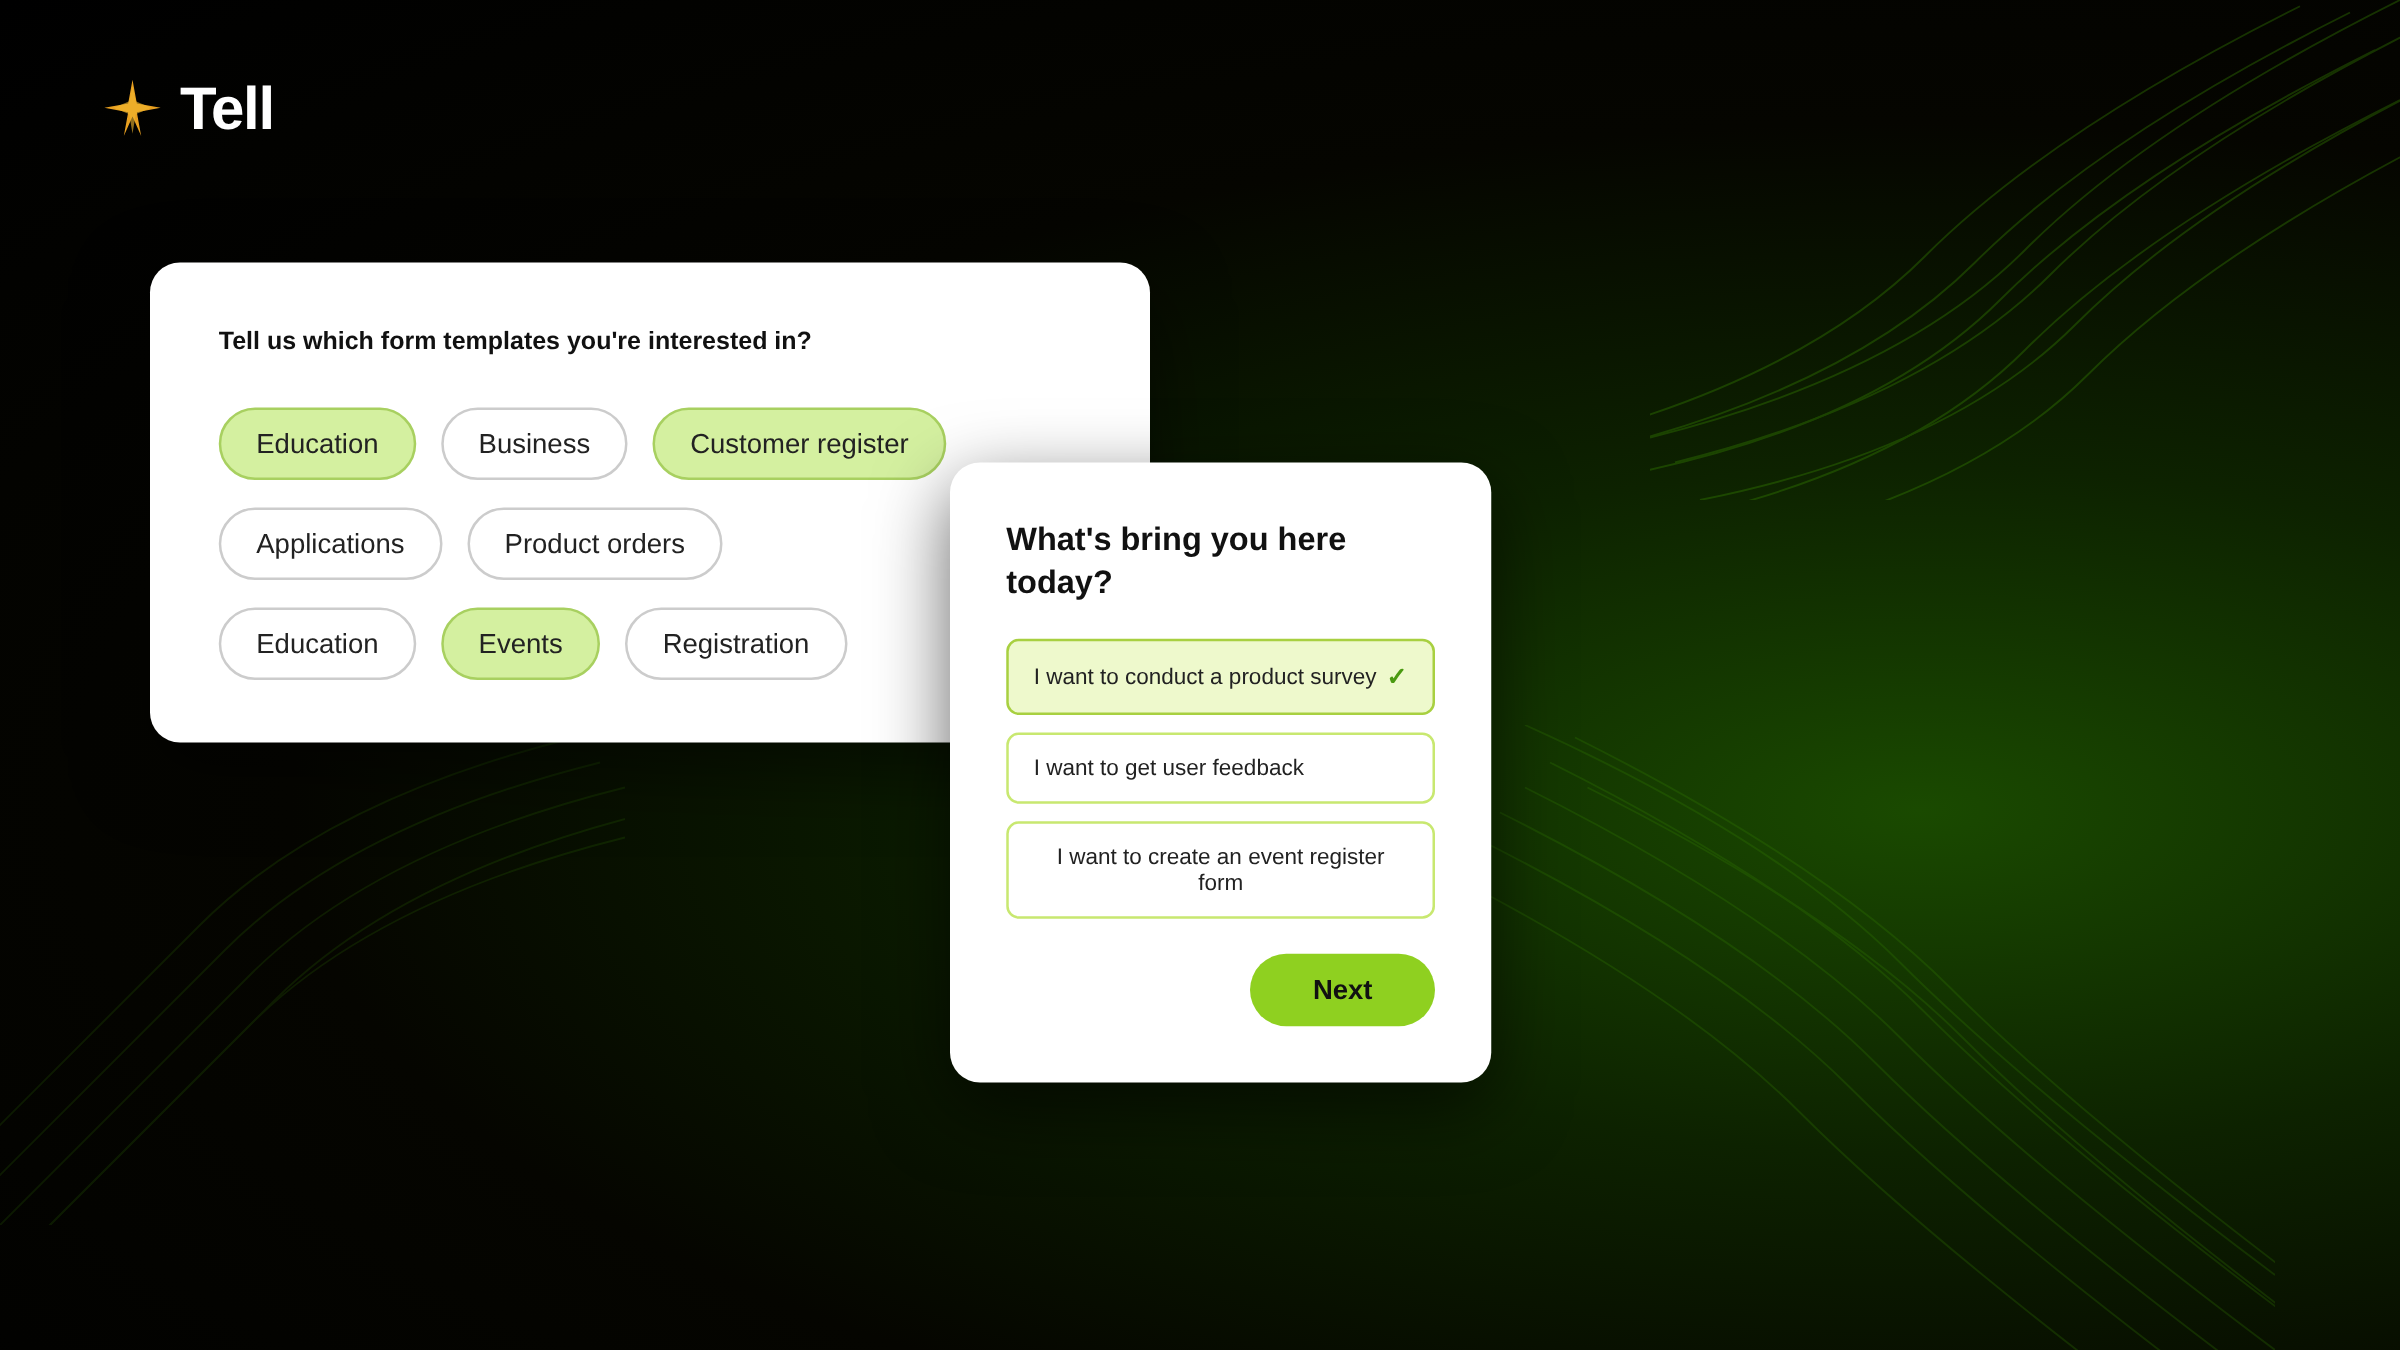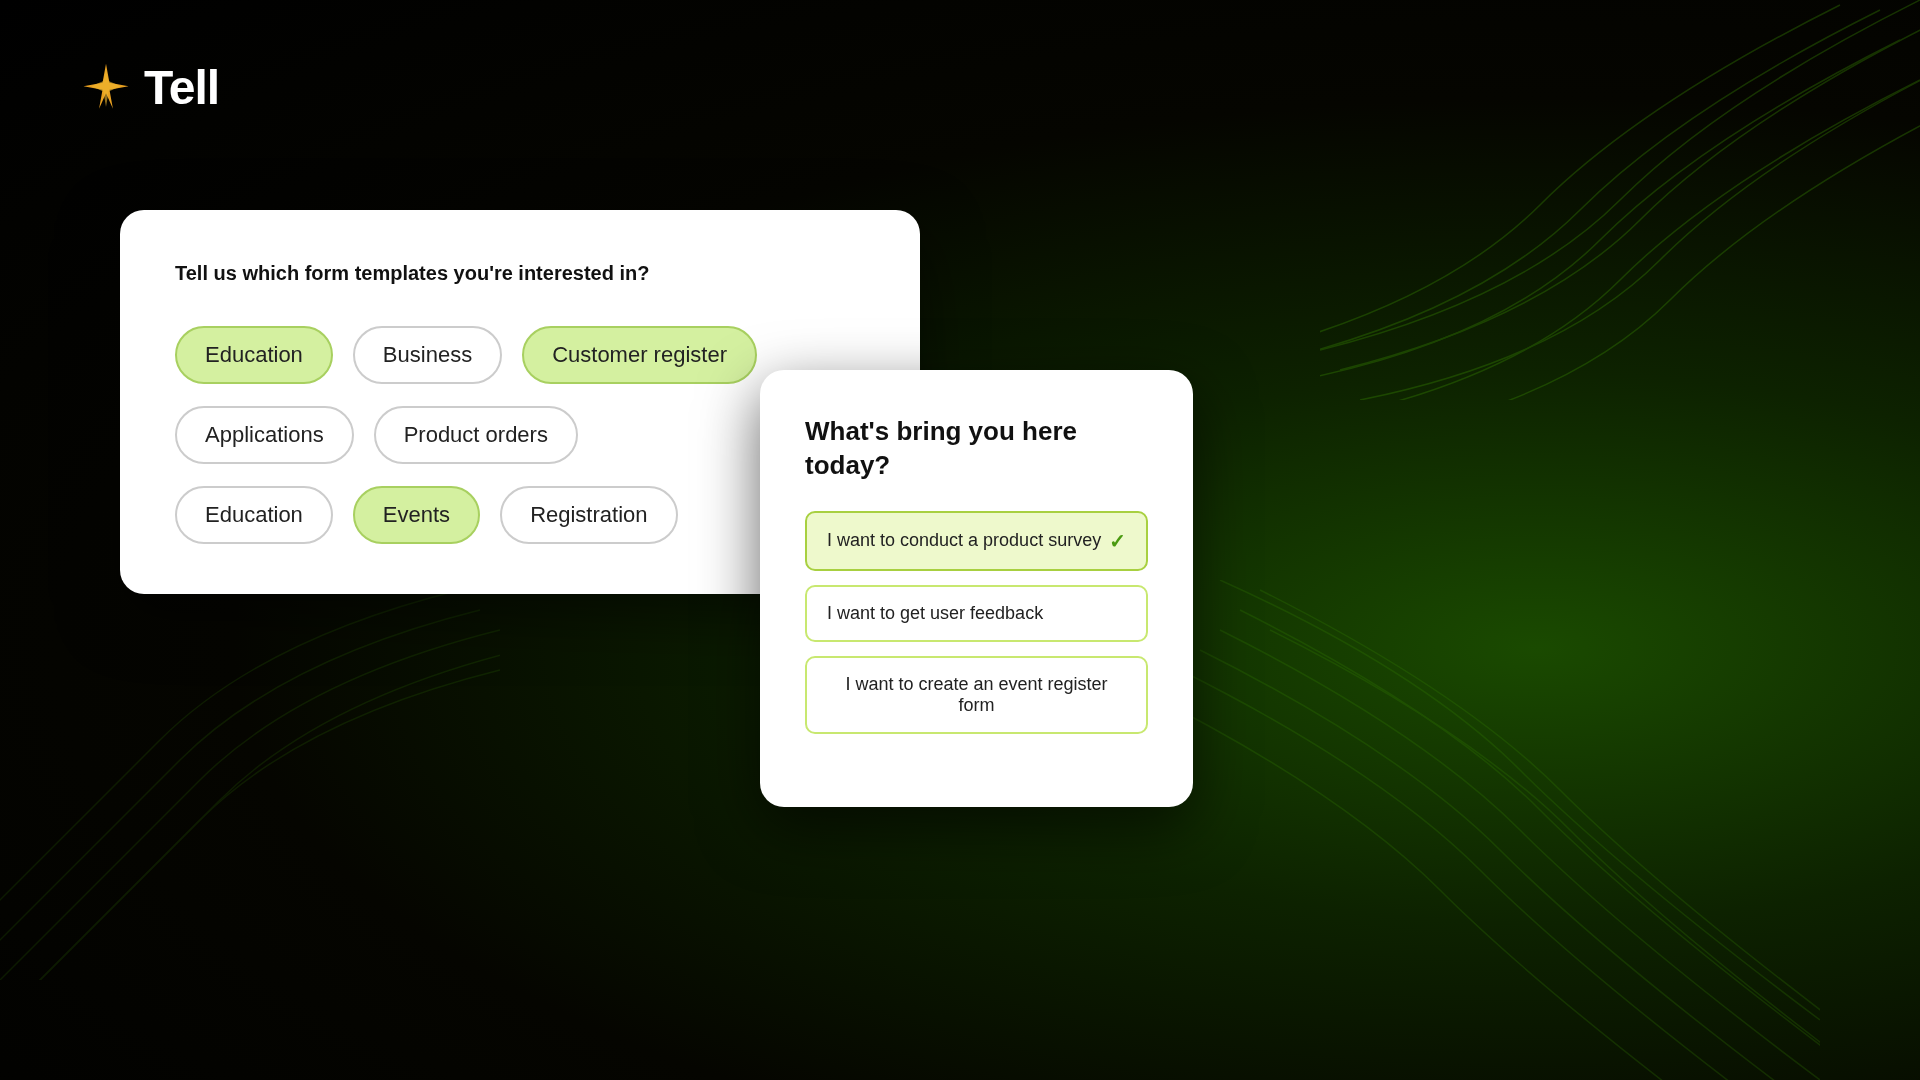--- a/index.html
+++ b/index.html
@@ -276,13 +276,14 @@
       <span>I want to conduct a product survey</span>
       <span class="checkmark">✓</span>
     </button>
     <button class="purpose-option">
       <span>I want to get user feedback</span>
     </button>
     <button class="purpose-option">
       <span>I want to create an event register form</span>
     </button>
   </div>
+  <button class="next-btn">Next</button>
 </div>
 
 </body></html>

